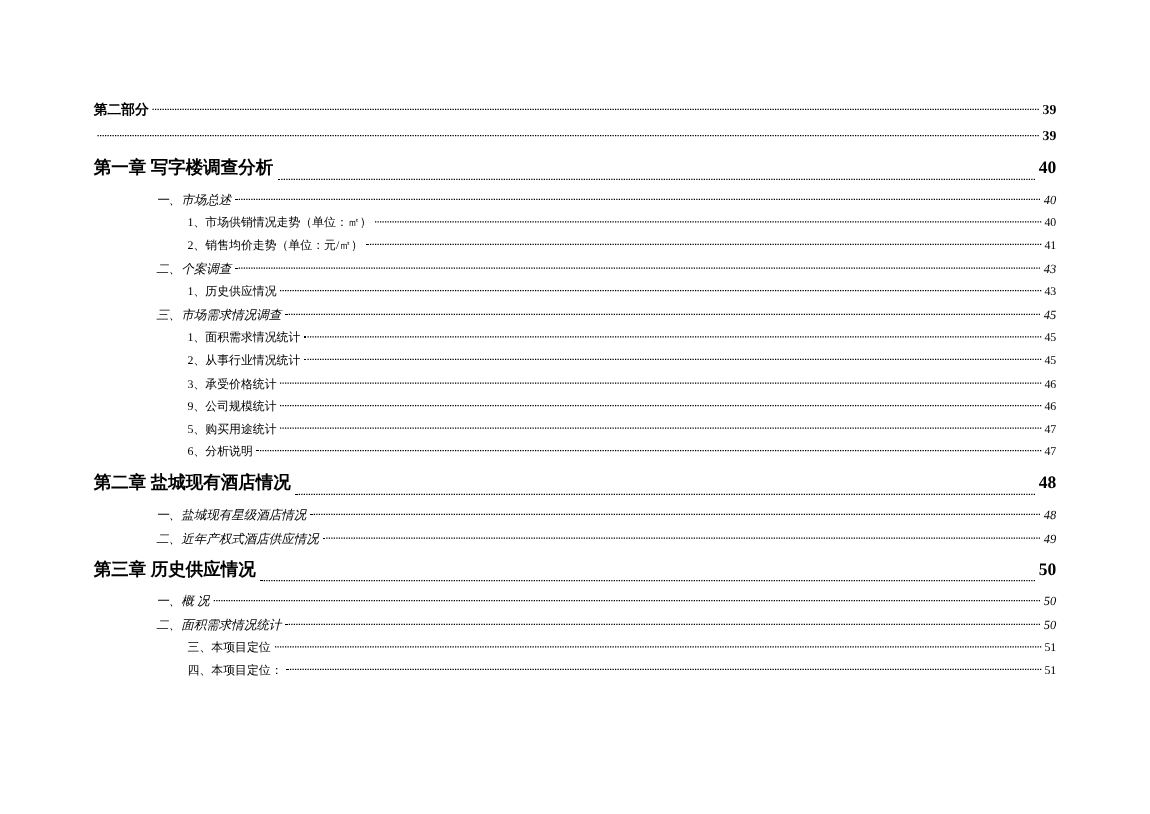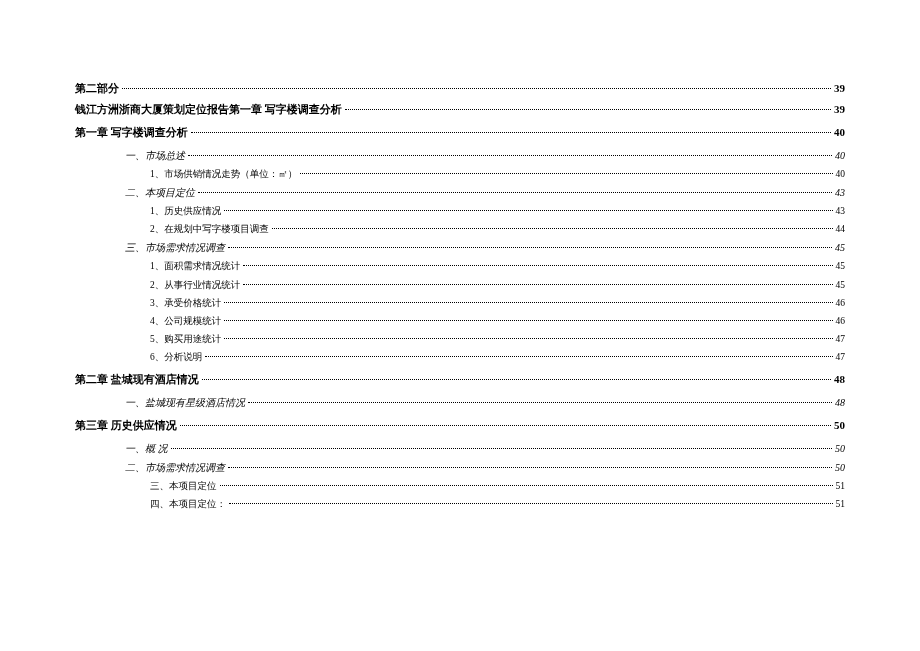--- a/index.html
+++ b/index.html
@@ -46,21 +46,22 @@
     .indent-1 {
       padding-left: 50px;
     }
     .indent-2 {
       padding-left: 75px;
     }
     .level-0 {
       font-size: 11px;
     }
     .level-1 {
-      font-size: 11px;
+      font-size: 14px;
+      align-items: flex-end;
     }
     .level-2 {
       font-size: 10px;
     }
     .level-3 {
       font-size: 9.5px;
     }
     .gap {
       margin-top: 6px;
     }
@@ -70,53 +71,52 @@
 </head>
 <body>
 
 <div id="toc-container">
     <div class="toc-line level-0">
       <span class="toc-title bold">第二部分</span>
       <span class="toc-dots"></span>
       <span class="toc-page bold">39</span>
     </div>
     <div class="toc-line level-0">
-      <span class="toc-title bold">钱江方洲浙商大厦策划定位报告第一章   写字楼调查分析</span>
       <span class="toc-dots"></span>
       <span class="toc-page bold">39</span>
     </div>
     <div class="toc-line level-1 gap">
       <span class="toc-title bold">第一章   写字楼调查分析</span>
       <span class="toc-dots"></span>
       <span class="toc-page bold">40</span>
     </div>
     <div class="toc-line level-2 indent-1 gap">
       <span class="toc-title italic">一、市场总述</span>
       <span class="toc-dots"></span>
       <span class="toc-page italic">40</span>
     </div>
     <div class="toc-line level-3 indent-2">
       <span class="toc-title">1、市场供销情况走势（单位：㎡）</span>
       <span class="toc-dots"></span>
       <span class="toc-page">40</span>
     </div>
+    <div class="toc-line level-3 indent-2">
+      <span class="toc-title">2、销售均价走势（单位：元/㎡）</span>
+      <span class="toc-dots"></span>
+      <span class="toc-page">41</span>
+    </div>
     <div class="toc-line level-2 indent-1">
-      <span class="toc-title italic">二、本项目定位</span>
+      <span class="toc-title italic">二、个案调查</span>
       <span class="toc-dots"></span>
       <span class="toc-page italic">43</span>
     </div>
     <div class="toc-line level-3 indent-2">
       <span class="toc-title">1、历史供应情况</span>
       <span class="toc-dots"></span>
       <span class="toc-page">43</span>
-    </div>
-    <div class="toc-line level-3 indent-2">
-      <span class="toc-title">2、在规划中写字楼项目调查</span>
-      <span class="toc-dots"></span>
-      <span class="toc-page">44</span>
     </div>
     <div class="toc-line level-2 indent-1">
       <span class="toc-title italic">三、市场需求情况调查</span>
       <span class="toc-dots"></span>
       <span class="toc-page italic">45</span>
     </div>
     <div class="toc-line level-3 indent-2">
       <span class="toc-title">1、面积需求情况统计</span>
       <span class="toc-dots"></span>
       <span class="toc-page">45</span>
@@ -125,21 +125,21 @@
       <span class="toc-title">2、从事行业情况统计</span>
       <span class="toc-dots"></span>
       <span class="toc-page">45</span>
     </div>
     <div class="toc-line level-3 indent-2">
       <span class="toc-title">3、承受价格统计</span>
       <span class="toc-dots"></span>
       <span class="toc-page">46</span>
     </div>
     <div class="toc-line level-3 indent-2">
-      <span class="toc-title">4、公司规模统计</span>
+      <span class="toc-title">9、公司规模统计</span>
       <span class="toc-dots"></span>
       <span class="toc-page">46</span>
     </div>
     <div class="toc-line level-3 indent-2">
       <span class="toc-title">5、购买用途统计</span>
       <span class="toc-dots"></span>
       <span class="toc-page">47</span>
     </div>
     <div class="toc-line level-3 indent-2">
       <span class="toc-title">6、分析说明</span>
@@ -149,32 +149,37 @@
     <div class="toc-line level-1 gap">
       <span class="toc-title bold">第二章   盐城现有酒店情况</span>
       <span class="toc-dots"></span>
       <span class="toc-page bold">48</span>
     </div>
     <div class="toc-line level-2 indent-1 gap">
       <span class="toc-title italic">一、盐城现有星级酒店情况</span>
       <span class="toc-dots"></span>
       <span class="toc-page italic">48</span>
     </div>
+    <div class="toc-line level-2 indent-1">
+      <span class="toc-title italic">二、近年产权式酒店供应情况</span>
+      <span class="toc-dots"></span>
+      <span class="toc-page italic">49</span>
+    </div>
     <div class="toc-line level-1 gap">
       <span class="toc-title bold">第三章   历史供应情况</span>
       <span class="toc-dots"></span>
       <span class="toc-page bold">50</span>
     </div>
     <div class="toc-line level-2 indent-1 gap">
       <span class="toc-title italic">一、概  况</span>
       <span class="toc-dots"></span>
       <span class="toc-page italic">50</span>
     </div>
     <div class="toc-line level-2 indent-1">
-      <span class="toc-title italic">二、市场需求情况调查</span>
+      <span class="toc-title italic">二、面积需求情况统计</span>
       <span class="toc-dots"></span>
       <span class="toc-page italic">50</span>
     </div>
     <div class="toc-line level-3 indent-2">
       <span class="toc-title">三、本项目定位</span>
       <span class="toc-dots"></span>
       <span class="toc-page">51</span>
     </div>
     <div class="toc-line level-3 indent-2">
       <span class="toc-title">四、本项目定位：</span>

